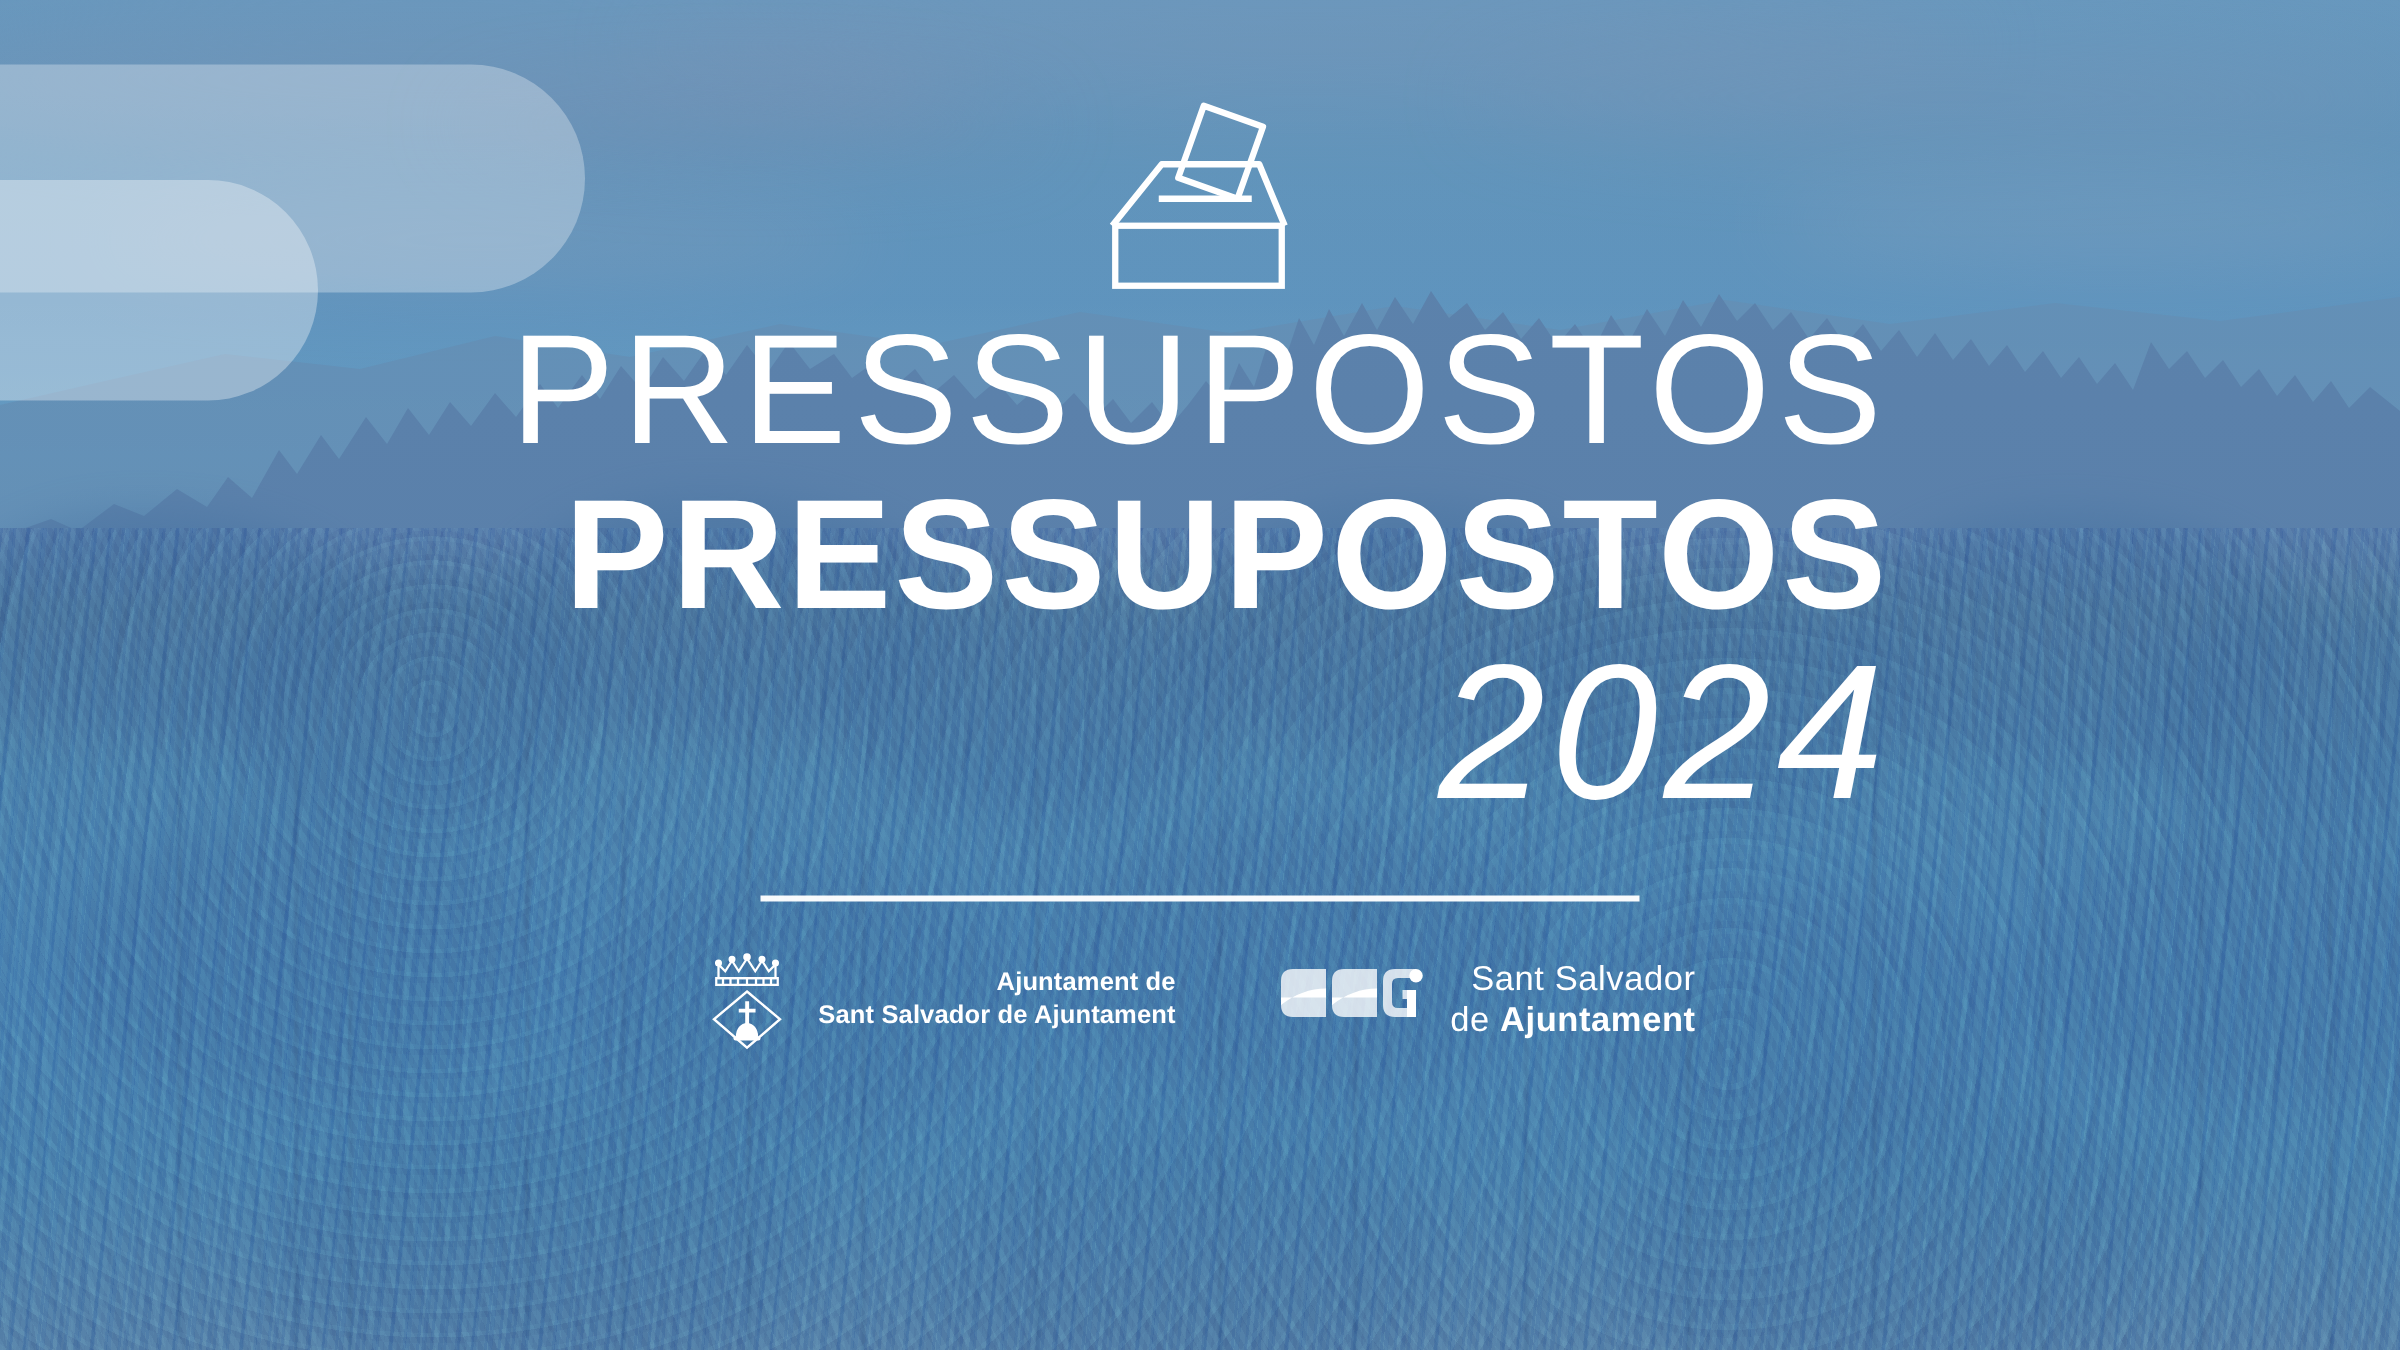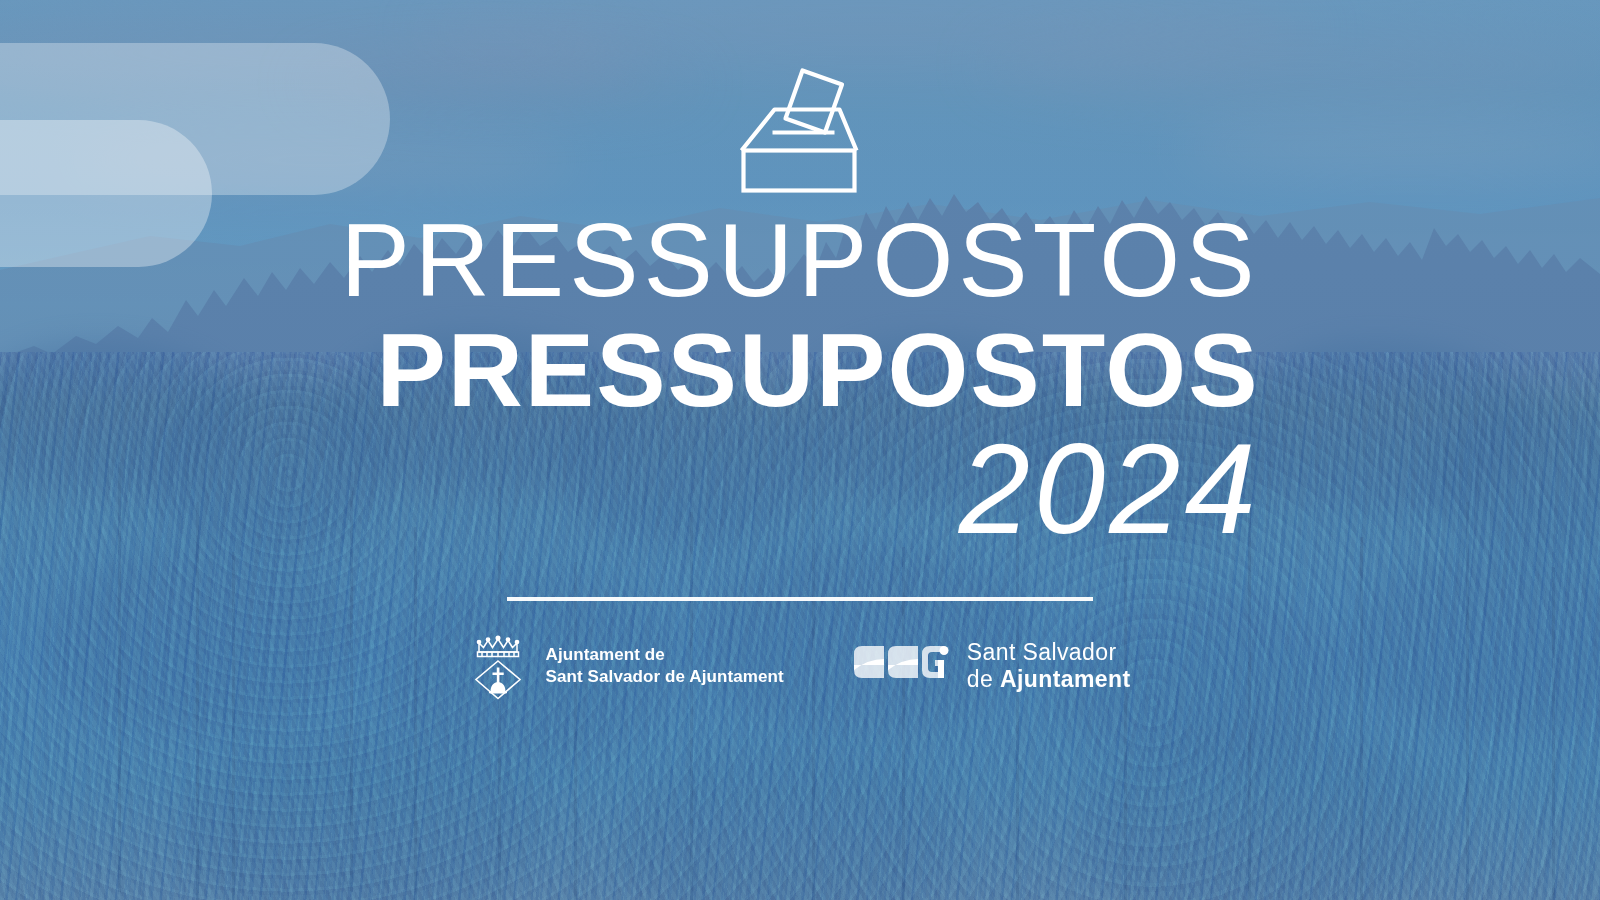--- a/index.html
+++ b/index.html
@@ -153,41 +153,41 @@
     opacity:.96;
   }
 
   
   .logo-row {
     margin-top:30px;
     display:flex; align-items:center; gap:70px;
   }
 
   
-  .ajuntament { display:flex; align-items:center; gap:20px; }
+  .ajuntament { display:flex; align-items:center; gap:20px;text-align:right; }
   .ajuntament-mark { width:56px; height:70px; }
   .ajuntament-mark svg { display:block; }
   .ajuntament-text {
     color:#ffffff;
     font-weight:700;
     font-size:17px;
     line-height:1.30;
     letter-spacing:.1px;
     white-space:nowrap;
   }
 
   
   .ssg { display:flex; align-items:center; gap:13px; }
   .ssg-mark { position:relative; width:100px; height:40px; }
   .ssg-text {
     color:#ffffff;
     line-height:1.16;
     white-space:nowrap;
   }
-  .ssg-text .l1 { font-size:23px; font-weight:300; letter-spacing:.4px; display:block; }
+  .ssg-text .l1 { font-size:23px; font-weight:300; letter-spacing:.4px; display:block;text-align:right; }
   .ssg-text .l2 { font-size:23px; font-weight:300; letter-spacing:.4px; display:block; }
   .ssg-text .l2 b { font-weight:700; }
 </style>
 </head>
 <body>
 
 <div id="poster">
 
   <div class="bg-layer">
 

